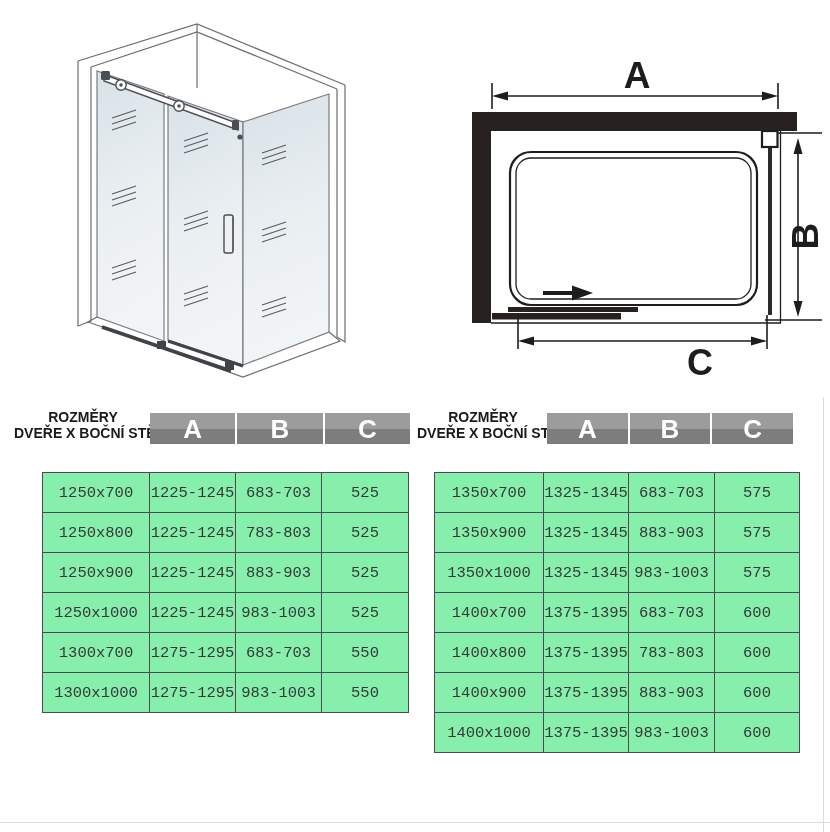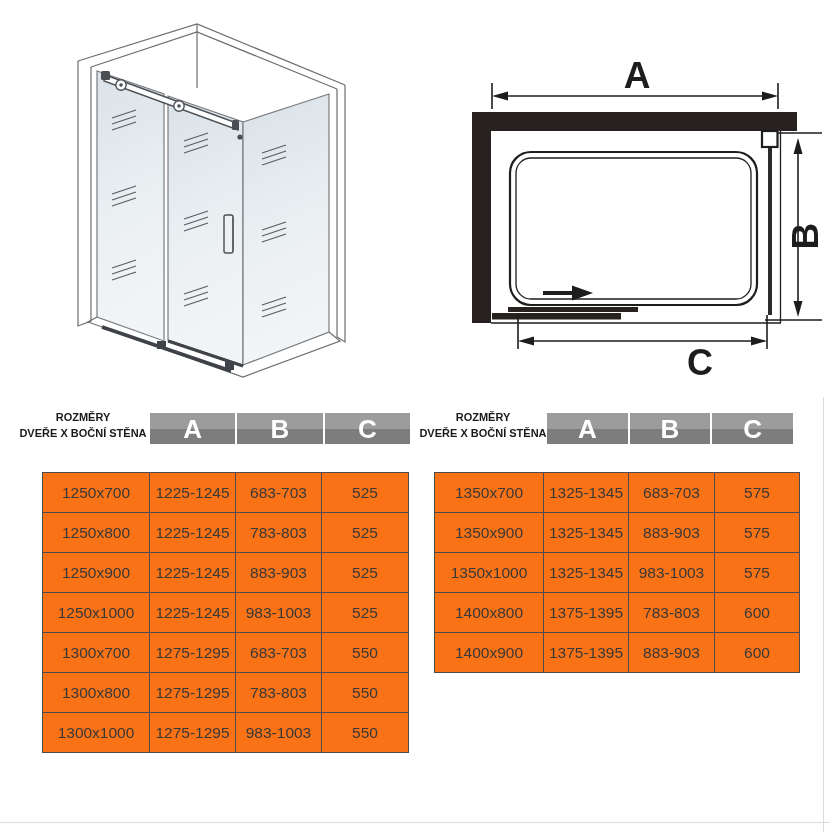--- a/index.html
+++ b/index.html
@@ -6,37 +6,38 @@
   #page{
     position:relative;width:830px;height:832px;background:#ffffff;
     font-family:"Liberation Sans",sans-serif;overflow:hidden;
   }
   svg text{font-family:"Liberation Sans",sans-serif;}
   .abs{position:absolute;}
 
   
   .tbl-label{
     position:absolute;text-align:center;font-weight:bold;color:#1a1a1a;
-    font-size:11px;line-height:16px;white-space:nowrap;
+    font-size:14px;line-height:16px;white-space:nowrap;
   }
 
   
   .hdr-strip{
     position:absolute;display:flex;gap:2px;background:#ffffff;
   }
   .hdr-cell{
     flex:1;display:flex;align-items:center;justify-content:center;
     background:linear-gradient(#9c9c9c 0 52%, #7d7d7d 52% 100%);
     color:#ffffff;font-weight:bold;font-size:26px;line-height:1;
   }
 
   
   table.dims{
     position:absolute;border-collapse:collapse;table-layout:fixed;
-    background:#f97316;
+    background:#86efac;
+    font-family:Liberation Mono, monospace;
   }
   table.dims td{
     border:1.5px solid #4b4b4b;text-align:center;vertical-align:middle;
     font-size:15.5px;color:#383838;height:39px;padding:0;
     white-space:nowrap;overflow:hidden;
   }
 
   .page-edge{position:absolute;background:#dcdcdc;}
 </style>
 </head>
@@ -198,26 +199,20 @@
           <td>983-1003</td>
           <td>525</td>
         </tr>
         <tr>
           <td>1300x700</td>
           <td>1275-1295</td>
           <td>683-703</td>
           <td>550</td>
         </tr>
         <tr>
-          <td>1300x800</td>
-          <td>1275-1295</td>
-          <td>783-803</td>
-          <td>550</td>
-        </tr>
-        <tr>
           <td>1300x1000</td>
           <td>1275-1295</td>
           <td>983-1003</td>
           <td>550</td>
         </tr>
       </tbody>
   </table>
 
   <div class="tbl-label" style="left:417px;top:409px;width:132px;">
     <div>ROZMĚRY</div>
@@ -250,29 +245,41 @@
           <td>883-903</td>
           <td>575</td>
         </tr>
         <tr>
           <td>1350x1000</td>
           <td>1325-1345</td>
           <td>983-1003</td>
           <td>575</td>
         </tr>
         <tr>
+          <td>1400x700</td>
+          <td>1375-1395</td>
+          <td>683-703</td>
+          <td>600</td>
+        </tr>
+        <tr>
           <td>1400x800</td>
           <td>1375-1395</td>
           <td>783-803</td>
           <td>600</td>
         </tr>
         <tr>
           <td>1400x900</td>
           <td>1375-1395</td>
           <td>883-903</td>
+          <td>600</td>
+        </tr>
+        <tr>
+          <td>1400x1000</td>
+          <td>1375-1395</td>
+          <td>983-1003</td>
           <td>600</td>
         </tr>
       </tbody>
   </table>
 
   <div class="page-edge" style="left:823px;top:397px;width:1px;height:435px;"></div>
   <div class="page-edge" style="left:0;top:822px;width:830px;height:1px;"></div>
 </div>
 
 </body></html>

